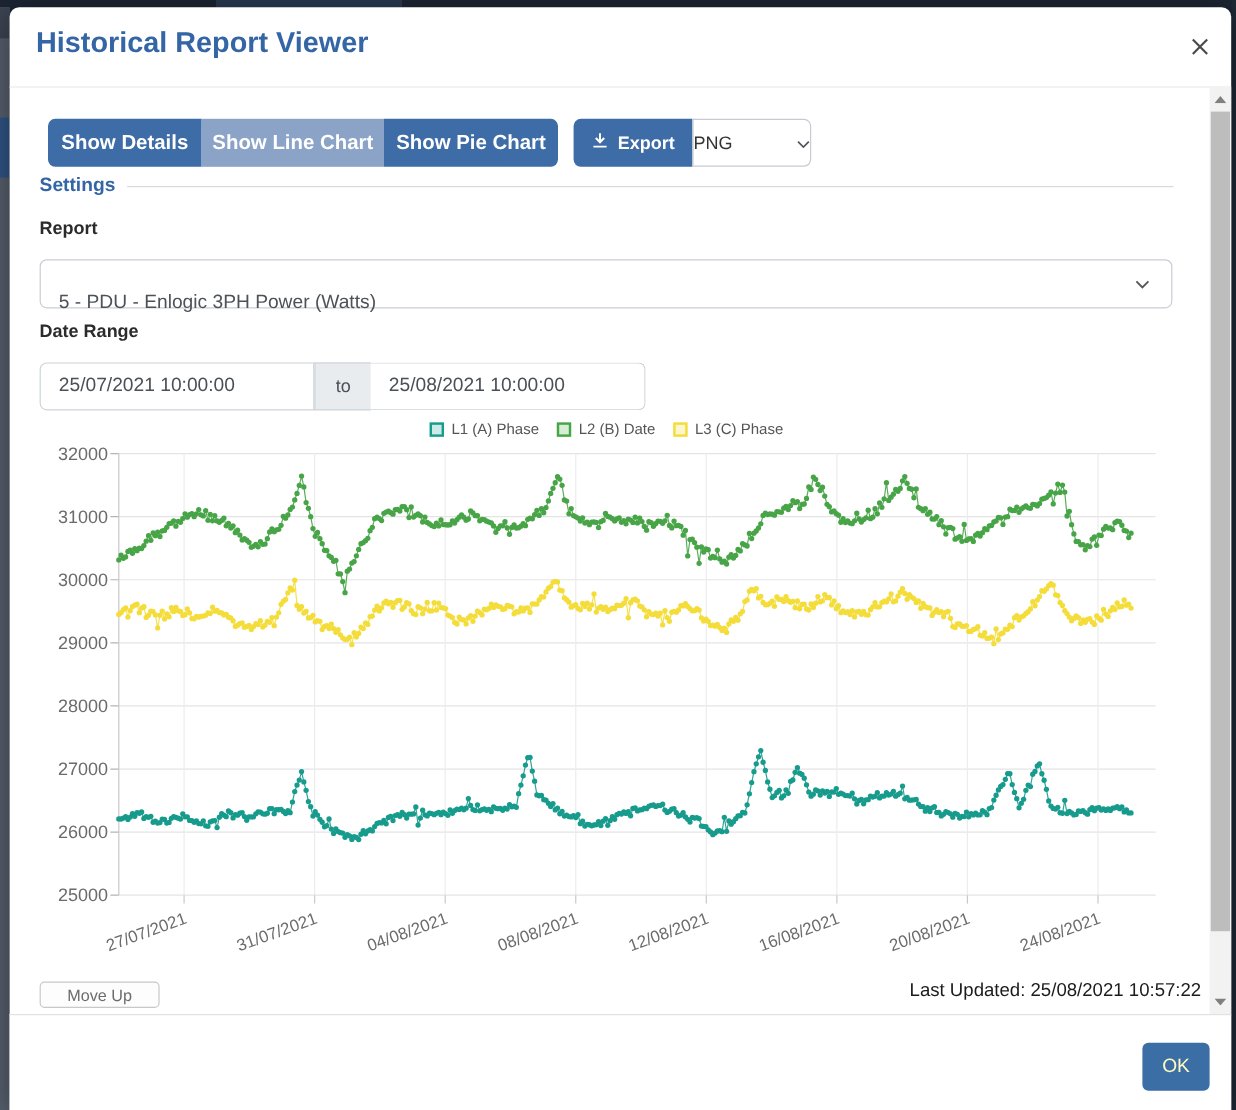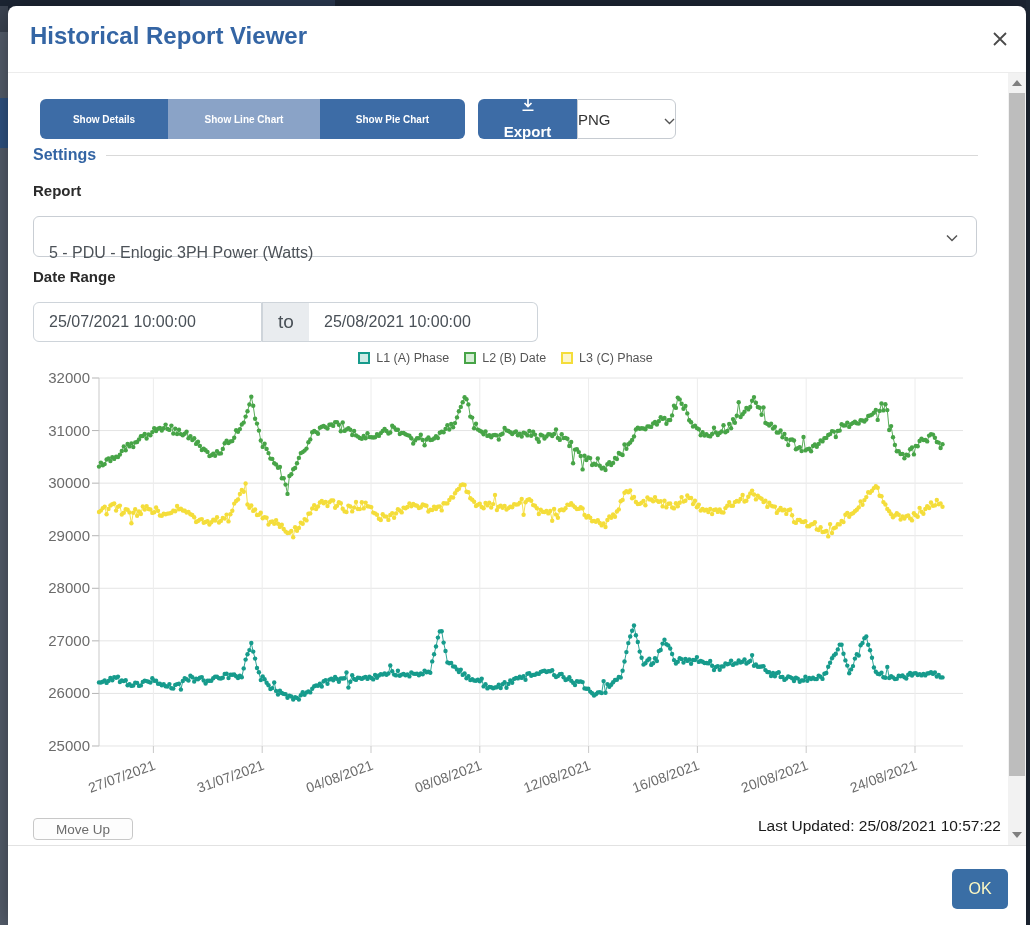--- a/index.html
+++ b/index.html
@@ -26,30 +26,30 @@
   }
   .close-btn {
     left:978px; top:20px; width:28px; height:28px; background:none; border:none;
     cursor:pointer; color:#4a4a4a; display:flex; align-items:center; justify-content:center;
   }
   .header-divider { left:0; top:66px; width:1018px; height:0; border-top:1px solid #ececec; }
 
   
   .btn { border:none; cursor:pointer; font-family:inherit; }
   .grp-btn {
-    top:93px; height:40px; background:#3d6ca6; color:#fff; font-size:10px; font-weight:600;
+    top:93px; height:40px; background:#3d6ca6; color:#fff; font-size:17px; font-weight:600;
   }
   .grp-btn.active { background:#8aa3c7; }
   .grp-first { left:32px;  width:128px; border-radius:6px 0 0 6px; }
   .grp-mid   { left:160px; width:152px; }
   .grp-last  { left:312px; width:145px; border-radius:0 6px 6px 0; }
   .export-btn {
     left:470px; top:93px; width:99px; height:40px; background:#3d6ca6; color:#fff;
     font-size:15px; font-weight:600; border-radius:6px 0 0 6px;
-    display:flex; align-items:center; justify-content:center; gap:8px;flex-direction:column;
+    display:flex; align-items:center; justify-content:center; gap:8px;
   }
   .format-select {
     left:569px; top:93px; width:99px; height:40px; background:#fff;
     border:1px solid #c6cbd1; border-radius:0 6px 6px 0; cursor:pointer;
     display:flex; align-items:center; justify-content:space-between; gap:12px;
     font-size:15px; color:#333;
   }
 
   
   .settings-row { left:25px; top:140px; width:945px; display:flex; align-items:center; gap:10px;justify-content:flex-end; }
@@ -68,21 +68,21 @@
   .daterange-label { left:25px; top:262px; }
   .date-input {
     top:296px; height:40px; border:1px solid #ced4da; background:#fff;
     font-family:inherit; font-size:16px; color:#495057; padding:0 0 0 15px;
   }
   .date-from { left:25px;  width:229px; border-radius:6px 0 0 6px; }
   .date-to   { left:301px; width:229px; border-radius:0 6px 6px 0; border-left:none; }
   .to-addon {
     left:254px; top:296px; width:47px; height:40px; background:#e9ecef;
     border:1px solid #ced4da; border-right:none; display:flex; align-items:center;
-    justify-content:center; font-size:19px; color:#495057;
+    justify-content:center; font-size:15px; color:#495057;
   }
 
   
   .legend {
     left:25px; top:345px; width:945px; display:flex; justify-content:center;
     gap:15px; align-items:center;
   }
   .legend-item { display:flex; align-items:center; gap:6px; cursor:pointer; }
   .legend-swatch { width:12px; height:12px; border:2px solid; display:inline-block; }
   .legend-label { font-size:12.5px; color:#555; }

